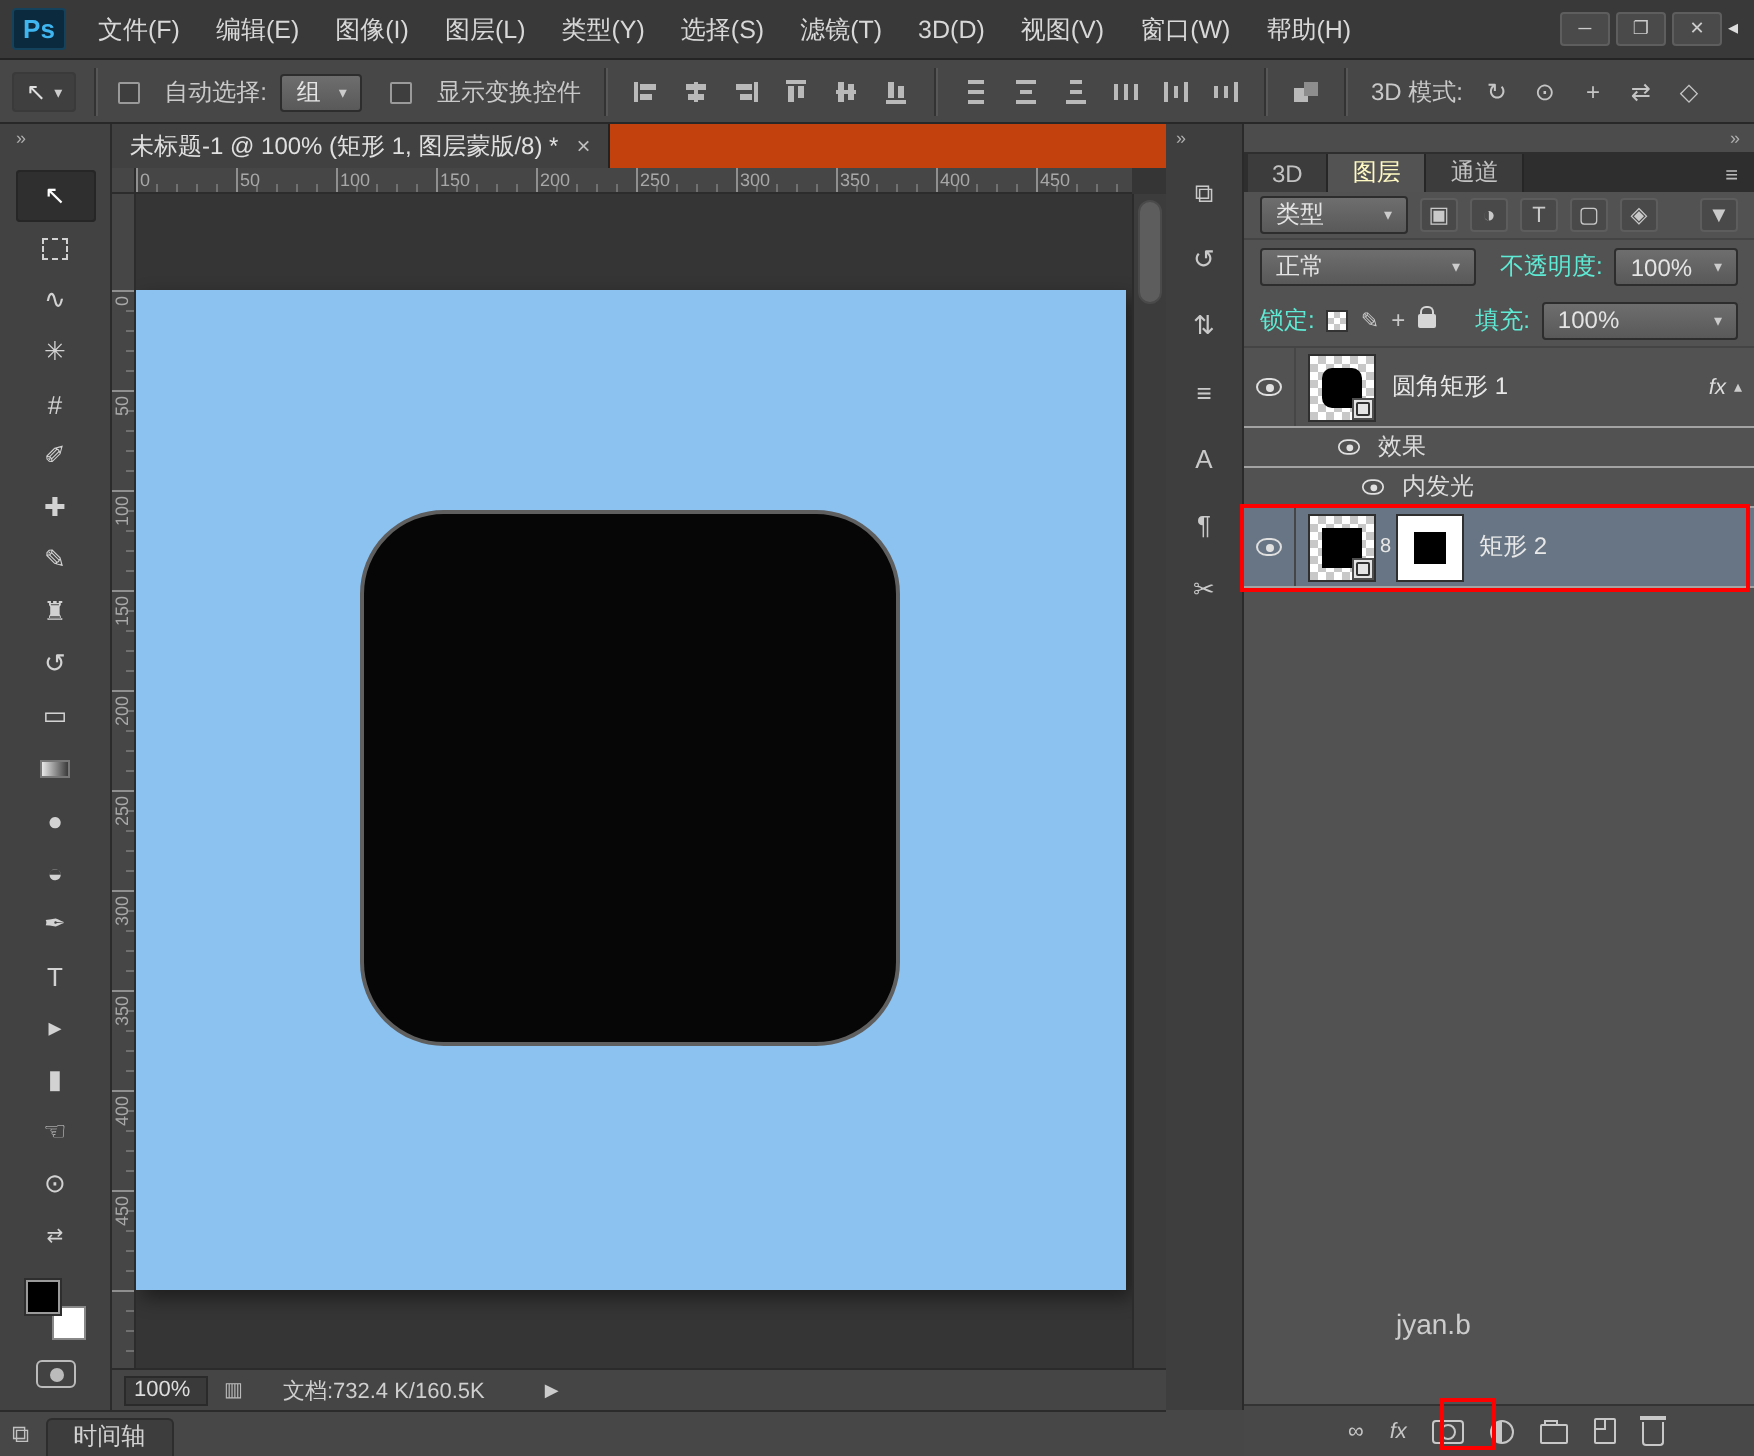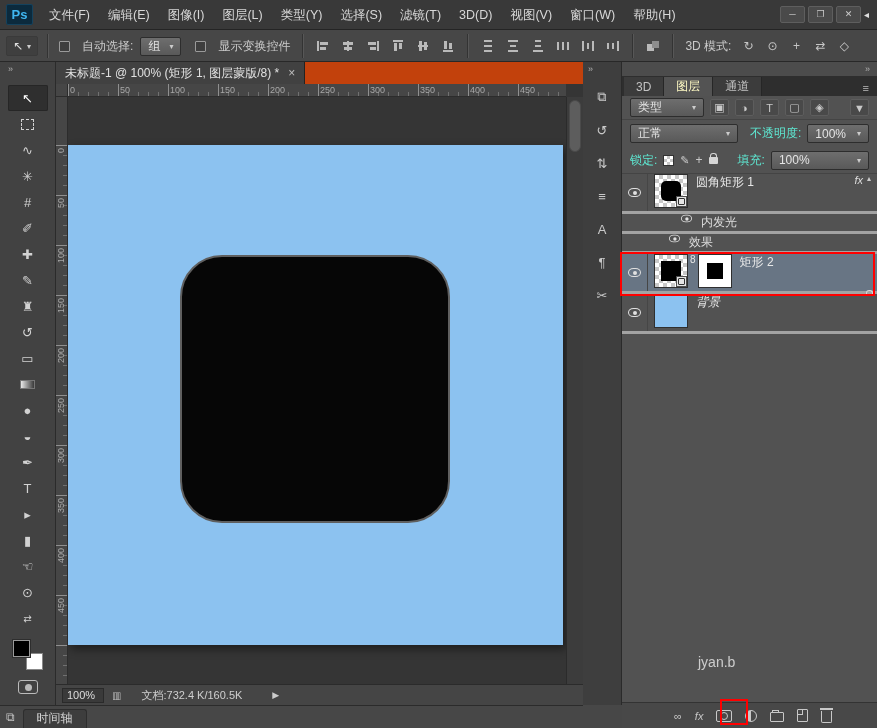--- a/index.html
+++ b/index.html
@@ -99,21 +99,21 @@
   .prow{display:flex;align-items:center;padding:0 8px;gap:6px;flex:none}
   .prow.filter{height:24px;border-bottom:1px solid #444}
   .prow.blend{height:27px}
   .prow.lockrow{height:27px;border-bottom:1px solid #444}
   .mini-ico{width:19px;height:17px;display:flex;align-items:center;justify-content:center;color:#c9c9c9;
             font-size:11px;border:1px solid #5d5d5d;background:#494949;border-radius:2px;flex:none}
   .plabel{color:#5eead4;white-space:nowrap}
   .checker-mini{width:11px;height:11px;background:conic-gradient(#c8c8c8 0 25%,#fff 0 50%,#c8c8c8 0 75%,#fff 0);background-size:6px 6px;border:1px solid #333}
 
   .layers{flex:1;position:relative}
-  .lrow{display:flex;align-items:flex-start;border-bottom:3px solid #a3a3a3;position:relative}
+  .lrow{display:flex;align-items:center;border-bottom:1px solid #a3a3a3;position:relative}
   .lrow.main{height:40px}
   .lrow.sub{height:20px;padding-left:46px;gap:8px;color:#ddd;font-size:12px}
   .eye-col{width:26px;align-self:stretch;display:flex;align-items:center;justify-content:center;border-right:1px solid #464646;flex:none}
   .eye{width:13px;height:9px;border:1px solid #e0e0e0;border-radius:50%/60%;position:relative}
   .eye::after{content:'';position:absolute;left:3.5px;top:1.5px;width:4px;height:4px;border-radius:50%;background:#e0e0e0}
   .eye.small{transform:scale(.85)}
   .thumb{width:34px;height:34px;margin-left:6px;border:1px solid #2f2f2f;position:relative;flex:none}
   .checker{background:conic-gradient(#c8c8c8 0 25%,#fff 0 50%,#c8c8c8 0 75%,#fff 0);background-size:8px 8px}
   .th-shape{position:absolute;inset:6px;background:#000}
   .rounded{border-radius:5px}
@@ -495,51 +495,43 @@
           </div>
         <div class="thumb checker">
           <div class="th-shape rounded"></div>
           <div class="badge"></div>
         </div>
         <span class="lname">圆角矩形 1</span>
         <span class="fx-label">fx</span>
         <span class="fx-caret">▴</span>
       </div>
 
+      <div class="lrow sub">
+        <span class="eye small"></span>
+        <span>效果</span>
+      </div>
+
       <div class="lrow sub" style="padding-left:58px">
         <span class="eye small"></span>
         <span>内发光</span>
-      </div>
-
-      <div class="lrow sub">
-        <span class="eye small"></span>
-        <span>效果</span>
       </div>
 
       <div class="lrow main selected">
         <div class="eye-col">
             <span class="eye"></span>
           </div>
         <div class="thumb checker">
           <div class="th-shape"></div>
           <div class="badge"></div>
         </div>
         <span class="chain8">8</span>
         <div class="maskthumb"></div>
         <span class="lname">矩形 2</span>
       </div>
 
-      <div class="lrow main">
-        <div class="eye-col">
-            <span class="eye"></span>
-          </div>
-        <div class="bgthumb" style="width:34px;height:34px;border:1px solid #2f2f2f;background:#8cc2f0;margin-left:6px"></div>
-        <span class="lname italic">背景</span>
-        <span class="lock-col"><span class="padlock"></span></span>
-      </div>
 
     </div>
 
     <div class="watermark">jyan.b</div>
   </div>
 
   <div class="panel-footer">
     <span class="f-ico">∞</span>
     <span class="f-ico" style="font-style:italic">fx</span>
     <span class="f-ico">

